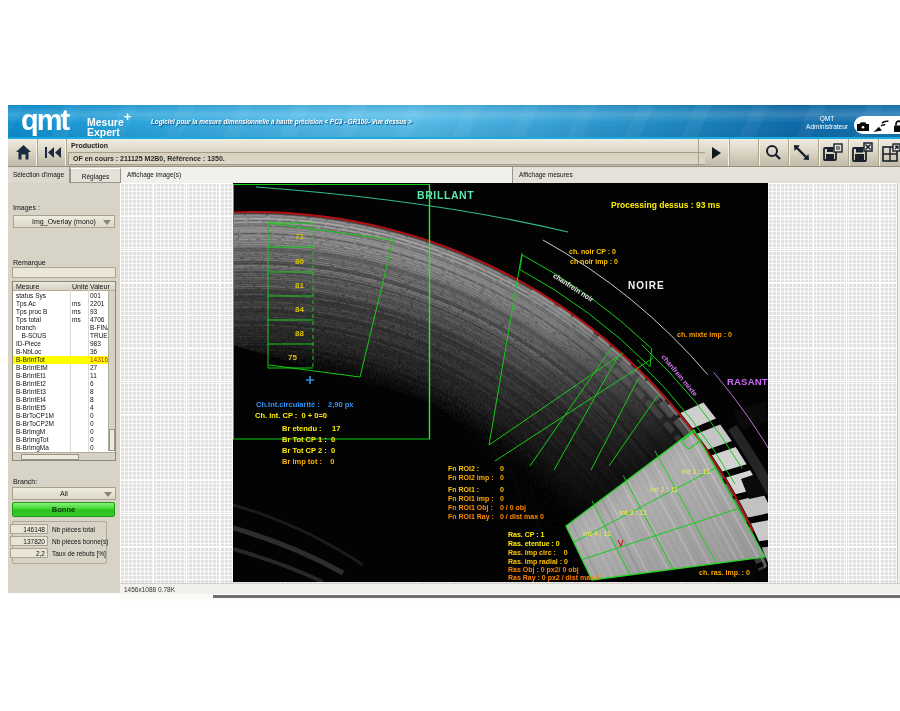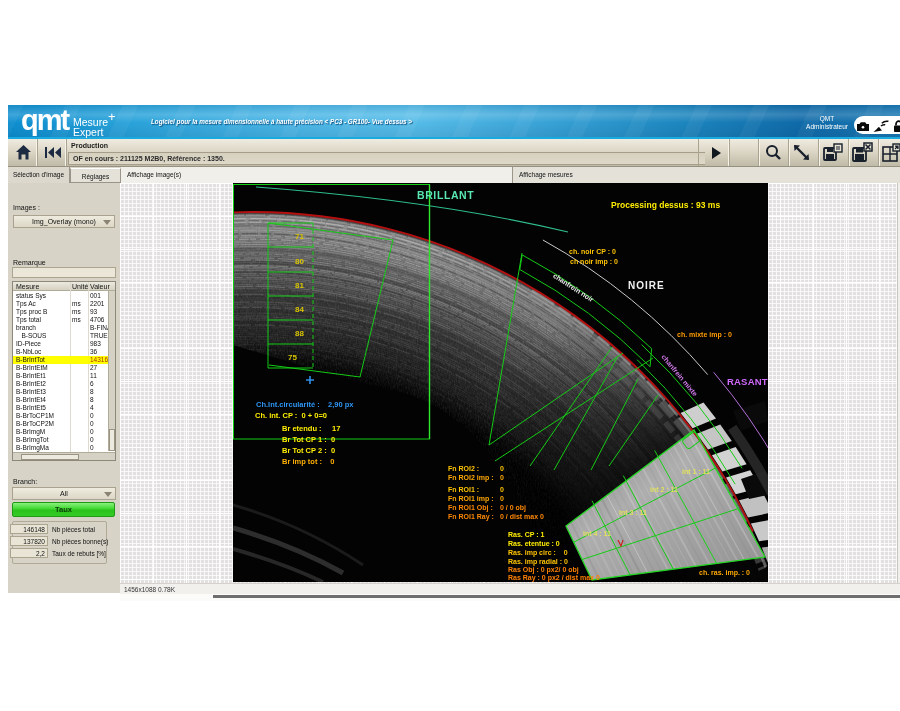--- a/index.html
+++ b/index.html
@@ -8,21 +8,21 @@
   #app { position:relative; width:900px; height:711px; }
 
   
   #hdr { left:0; top:105px; width:900px; height:34px;
     background:
       repeating-linear-gradient(115deg, rgba(255,255,255,0.045) 0 14px, rgba(255,255,255,0) 14px 52px),
       linear-gradient(180deg, rgba(10,60,100,0.10) 0%, rgba(255,255,255,0.16) 30%, rgba(255,255,255,0) 55%, rgba(8,40,80,0.10) 100%),
       linear-gradient(90deg, #0d8ecf 0%, #2aa3da 14%, #4db7e6 33%, #56bce8 45%, #38a2d6 60%, #1e88c0 74%, #0f6aa8 88%, #1a78b2 100%);
     border-bottom:2px solid #19aadf; }
   #logo-qmt { left:5px; top:-1px; color:#fff; font-size:29px; font-weight:bold; letter-spacing:-2px; }
-  #logo-m { left:57px; top:7px; color:#fff; font-size:10.5px; font-weight:normal; letter-spacing:0; line-height:10.5px; }
+  #logo-m { left:71px; top:7px; color:#fff; font-size:10.5px; font-weight:bold; letter-spacing:0; line-height:10.5px; }
   #logo-m sup { font-size:13px; }
   #hdr-mid { left:135px; top:13px; width:460px; text-align:left; color:#fff; font-size:6.3px; font-weight:bold; font-style:italic; text-shadow:1px 1px 1px #0a4a7a; }
   #hdr-qmt { left:785px; top:10px; width:52px; text-align:center; color:#fff; font-size:6.5px; line-height:8px; }
   #hdr-pill { left:838px; top:11px; width:66px; height:18px; background:#fff; border-radius:9px 0 0 9px; }
   #hdr-pill svg { position:absolute; top:2.5px; }
 
   
   #tbar { left:0; top:139px; width:898px; height:28px;
     background:linear-gradient(#efebe0 0%, #ddd7c7 45%, #cac4b2 80%, #c0baa8 100%);
     border-bottom:1px solid #96907f; }
@@ -283,21 +283,21 @@
         </div>
       <div id="mtv">
           <div class="sl"></div>
         </div>
       <div id="mth">
           <div class="sl"></div>
         </div>
     </div>
     <div class="lbl" style="top:295px">Branch:</div>
     <div class="drop" style="top:304px;left:4px;width:104px">All<span class="arr"></span></div>
-    <div id="btn-bonne">Taux</div>
+    <div id="btn-bonne">Bonne</div>
     <div id="statbox"></div>
     <div class="stat" style="top:341px">146148</div>
       <div class="statlbl" style="top:343px">Nb pièces total</div>
     <div class="stat" style="top:353px">137820</div>
       <div class="statlbl" style="top:355px">Nb pièces bonne(s)</div>
     <div class="stat" style="top:365px">2,2</div>
       <div class="statlbl" style="top:367px">Taux de rebuts [%]</div>
   </div>
 
   <div id="grid" class="abs"></div>

